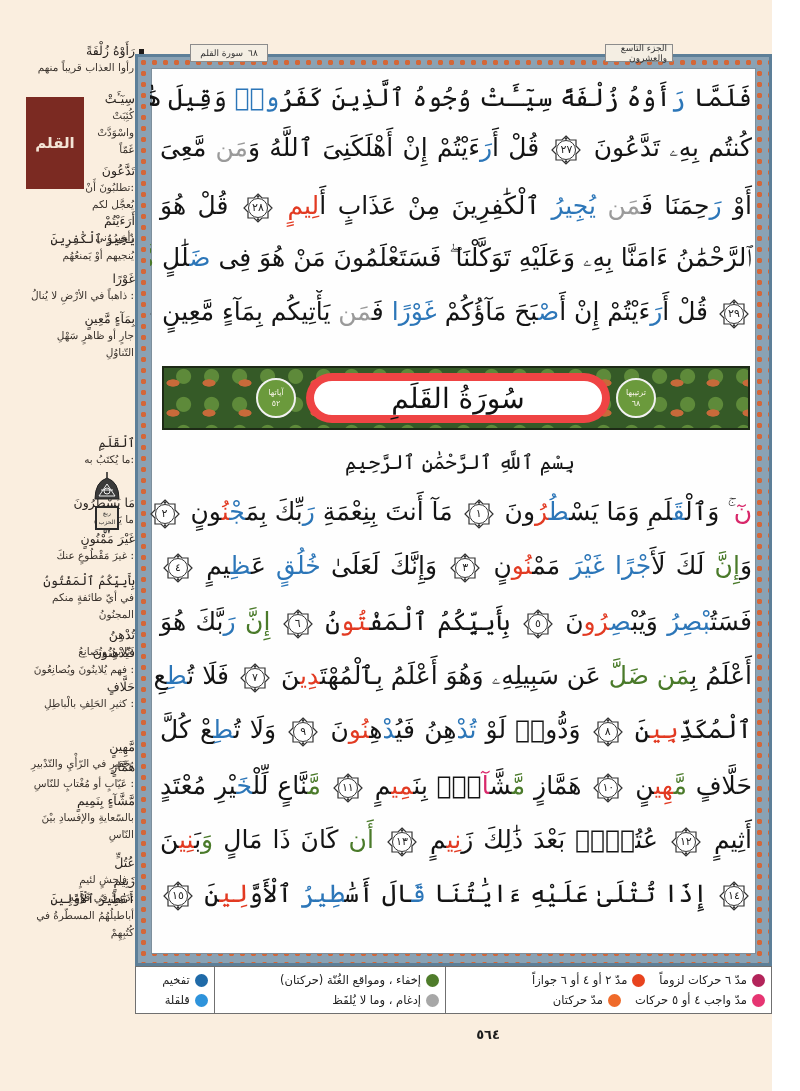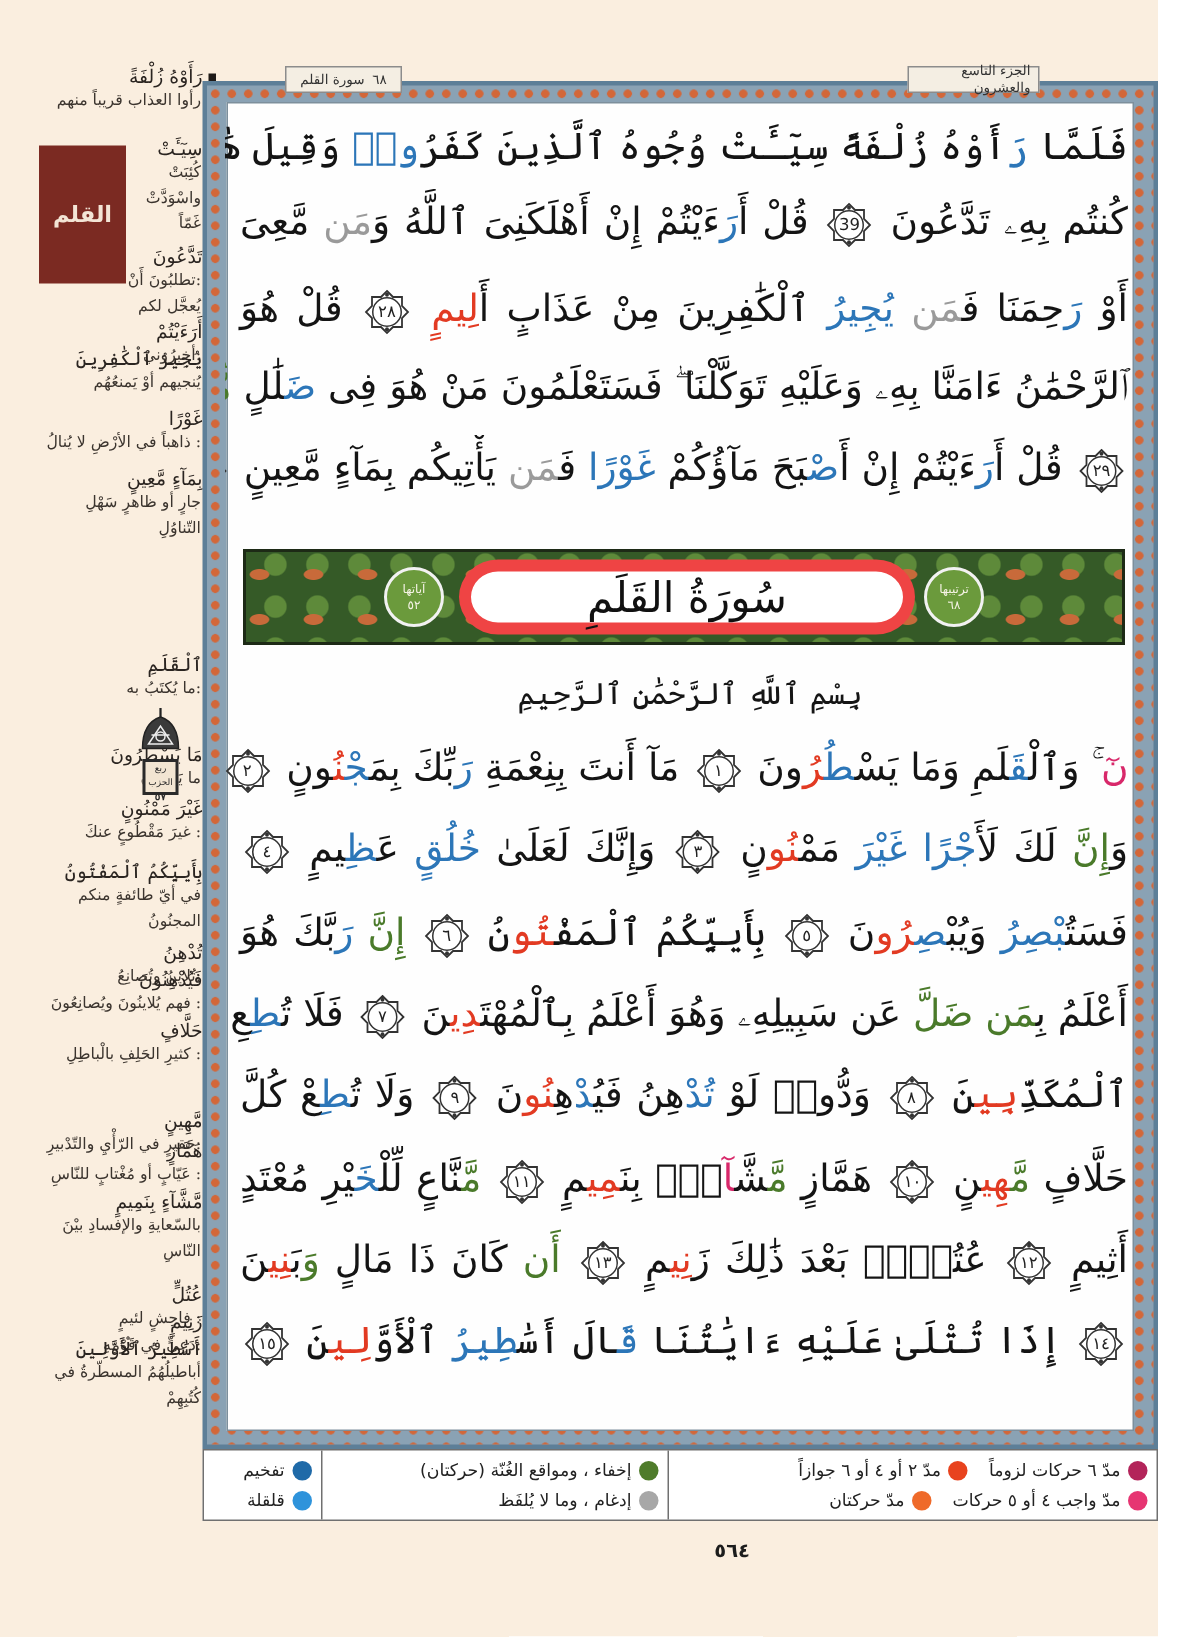--- a/index.html
+++ b/index.html
@@ -56,21 +56,21 @@
     background: #fefefe; border: 1px solid #7d8f9c;
   }
 
   .hdr-label {
     position: absolute; top: 44px; height: 18px; background: #f4eee3;
     border: 1px solid #8c8c8c; font-family: "DejaVu Serif", serif;
     font-size: 9px; color: #333; display: flex; align-items: center; justify-content: center;
     direction: rtl; padding: 0 5px; gap: 5px; z-index: 3;
   }
   .hdr-surah { left: 190px; width: 78px; }
-  .hdr-juz { left: 605px; width: 88px; }
+  .hdr-juz { left: 605px; width: 68px; }
 
   
   .line {
     position: absolute; left: 150px; width: 612px; height: 44px;
     direction: rtl; text-align: justify; text-align-last: justify;
     font-family: "DejaVu Serif", serif; font-size: 25px; line-height: 44px;
     color: #141414; white-space: nowrap; overflow: hidden;
     padding: 0 10px;
   }
   .line .w { display: inline; }
@@ -258,21 +258,21 @@
     <span>الجزء التاسع والعشرون</span>
   </div>
 
   <div id="lines">
       <div class="line" style="top: 76px;"><span class="w">فَلَمَّا </span><span class="w c-blue">رَ</span><span class="w">أَوْهُ زُلْفَةً سِيٓـَٔتْ وُجُوهُ ٱلَّذِينَ كَفَرُ</span><span class="w c-blue">وا۟</span><span class="w"> وَقِيلَ هَٰذَا ٱلَّذِى</span></div>
       <div class="line" style="top: 126px;"><span class="w">كُنتُم بِهِۦ تَدَّعُونَ </span><span class="ayah"><svg viewBox="0 0 30 30" width="30" height="30">
             <path d="M15 1 L19 5 L25 5 L25 11 L29 15 L25 19 L25 25 L19 25 L15 29 L11 25 L5 25 L5 19 L1 15 L5 11 L5 5 L11 5 Z" fill="#fff" stroke="#333" stroke-width="1.2"></path>
             <circle cx="15" cy="15" r="9.5" fill="none" stroke="#333" stroke-width="1"></circle>
             <circle cx="15" cy="3.5" r="1.3" fill="#333"></circle>
             <circle cx="15" cy="26.5" r="1.3" fill="#333"></circle>
-          </svg><span>39</span></span><span class="w"> قُلْ أَ</span><span class="w c-blue">رَ</span><span class="w">ءَيْتُمْ إِنْ أَهْلَكَنِىَ ٱللَّهُ وَ</span><span class="w c-gray">مَن</span><span class="w"> مَّعِىَ</span></div>
+          </svg><span>٢٧</span></span><span class="w"> قُلْ أَ</span><span class="w c-blue">رَ</span><span class="w">ءَيْتُمْ إِنْ أَهْلَكَنِىَ ٱللَّهُ وَ</span><span class="w c-gray">مَن</span><span class="w"> مَّعِىَ</span></div>
       <div class="line" style="top: 184px;"><span class="w">أَوْ </span><span class="w c-blue">رَ</span><span class="w">حِمَنَا فَ</span><span class="w c-gray">مَن</span><span class="w"> </span><span class="w c-blue">يُجِيرُ</span><span class="w"> ٱلْكَٰفِرِينَ مِنْ عَذَابٍ أَ</span><span class="w c-red">لِيمٍ</span><span class="w"> </span><span class="ayah"><svg viewBox="0 0 30 30" width="30" height="30">
             <path d="M15 1 L19 5 L25 5 L25 11 L29 15 L25 19 L25 25 L19 25 L15 29 L11 25 L5 25 L5 19 L1 15 L5 11 L5 5 L11 5 Z" fill="#fff" stroke="#333" stroke-width="1.2"></path>
             <circle cx="15" cy="15" r="9.5" fill="none" stroke="#333" stroke-width="1"></circle>
             <circle cx="15" cy="3.5" r="1.3" fill="#333"></circle>
             <circle cx="15" cy="26.5" r="1.3" fill="#333"></circle>
           </svg><span>٢٨</span></span><span class="w"> قُلْ هُوَ</span></div>
       <div class="line" style="top: 236px;"><span class="w">ٱلرَّحْمَٰنُ ءَامَنَّا بِهِۦ وَعَلَيْهِ تَوَكَّلْنَا ۖ فَسَتَعْلَمُونَ مَنْ هُوَ فِى </span><span class="w c-blue">ضَ</span><span class="w">لَٰلٍ </span><span class="w c-green">مُّبِينٍ</span></div>
       <div class="line" style="top: 290px;"><span class="ayah"><svg viewBox="0 0 30 30" width="30" height="30">
             <path d="M15 1 L19 5 L25 5 L25 11 L29 15 L25 19 L25 25 L19 25 L15 29 L11 25 L5 25 L5 19 L1 15 L5 11 L5 5 L11 5 Z" fill="#fff" stroke="#333" stroke-width="1.2"></path>
             <circle cx="15" cy="15" r="9.5" fill="none" stroke="#333" stroke-width="1"></circle>

